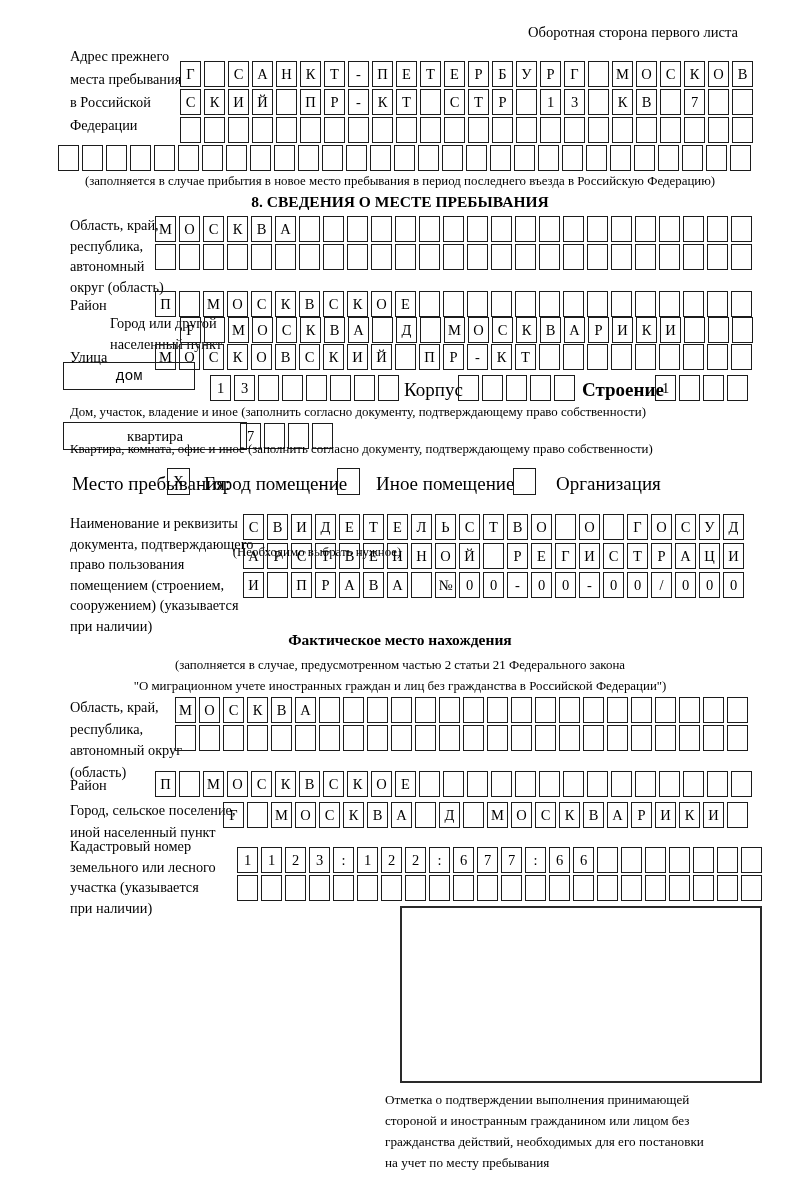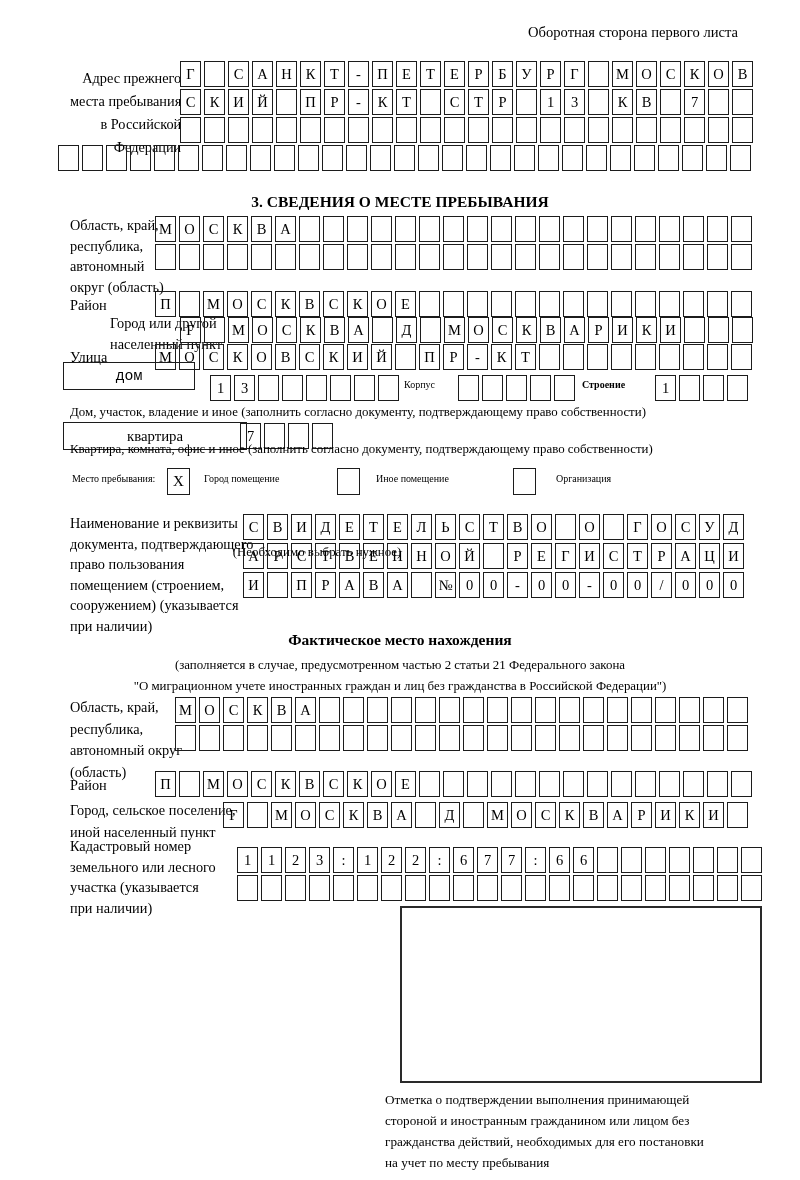--- a/index.html
+++ b/index.html
@@ -17,38 +17,38 @@
   .cellrow{position:absolute;display:flex;gap:3px;}
   .cell{
     flex:0 0 auto;width:21px;height:26px;box-sizing:border-box;
     border:1.6px solid #1c1c1c;display:flex;align-items:center;justify-content:center;
     font-size:14.5px;line-height:1;
   }
   .fieldbox{
     position:absolute;box-sizing:border-box;border:1.7px solid #1c1c1c;height:28px;
     display:flex;align-items:center;justify-content:center;font-size:14.8px;
   }
-  .inline-lbl{position:absolute;font-size:10px;}
+  .inline-lbl{position:absolute;font-size:19px;}
   .chk{
     position:absolute;width:23px;height:27px;box-sizing:border-box;border:1.7px solid #1c1c1c;
     display:flex;align-items:center;justify-content:center;font-size:15px;
   }
   .stampbox{position:absolute;box-sizing:border-box;border:2px solid #2a2a2a;background:#fff;}
   .stamp-caption{
     position:absolute;font-size:13.2px;line-height:21px;text-align:left;white-space:pre-line;
   }
 </style>
 </head>
 <body>
 
 <div class="page">
 
   <div class="header-note">Оборотная сторона первого листа</div>
 
-  <div class="lbl lh23" style="top:67px;left:70px;text-align:right;">Адрес прежнего
+  <div class="lbl lh23" style="top:45px;left:70px;">Адрес прежнего
 места пребывания
 в Российской
 Федерации</div>
   <div class="cellrow" style="top:61px;left:180px;">
       <span class="cell">Г</span>
       <span class="cell"></span>
       <span class="cell">С</span>
       <span class="cell">А</span>
       <span class="cell">Н</span>
       <span class="cell">К</span>
@@ -147,22 +147,23 @@
       <span class="cell"></span>
       <span class="cell"></span>
       <span class="cell"></span>
       <span class="cell"></span>
       <span class="cell"></span>
       <span class="cell"></span>
       <span class="cell"></span>
       <span class="cell"></span>
       <span class="cell"></span>
     </div>
-
-  <div class="heading" style="top:193px;">3. СВЕДЕНИЯ О МЕСТЕ ПРЕБЫВАНИЯ</div>
+  <div class="caption center" style="top:174px;">(заполняется в случае прибытия в новое место пребывания в период последнего въезда в Российскую Федерацию)</div>
+
+  <div class="heading" style="top:193px;">8. СВЕДЕНИЯ О МЕСТЕ ПРЕБЫВАНИЯ</div>
 
   <div class="lbl lh20" style="top:215px;left:70px;">Область, край,
 республика,
 автономный
 округ (область)</div>
   <div class="cellrow" style="top:216px;left:155px;">
       <span class="cell">М</span>
       <span class="cell">О</span>
       <span class="cell">С</span>
       <span class="cell">К</span>

